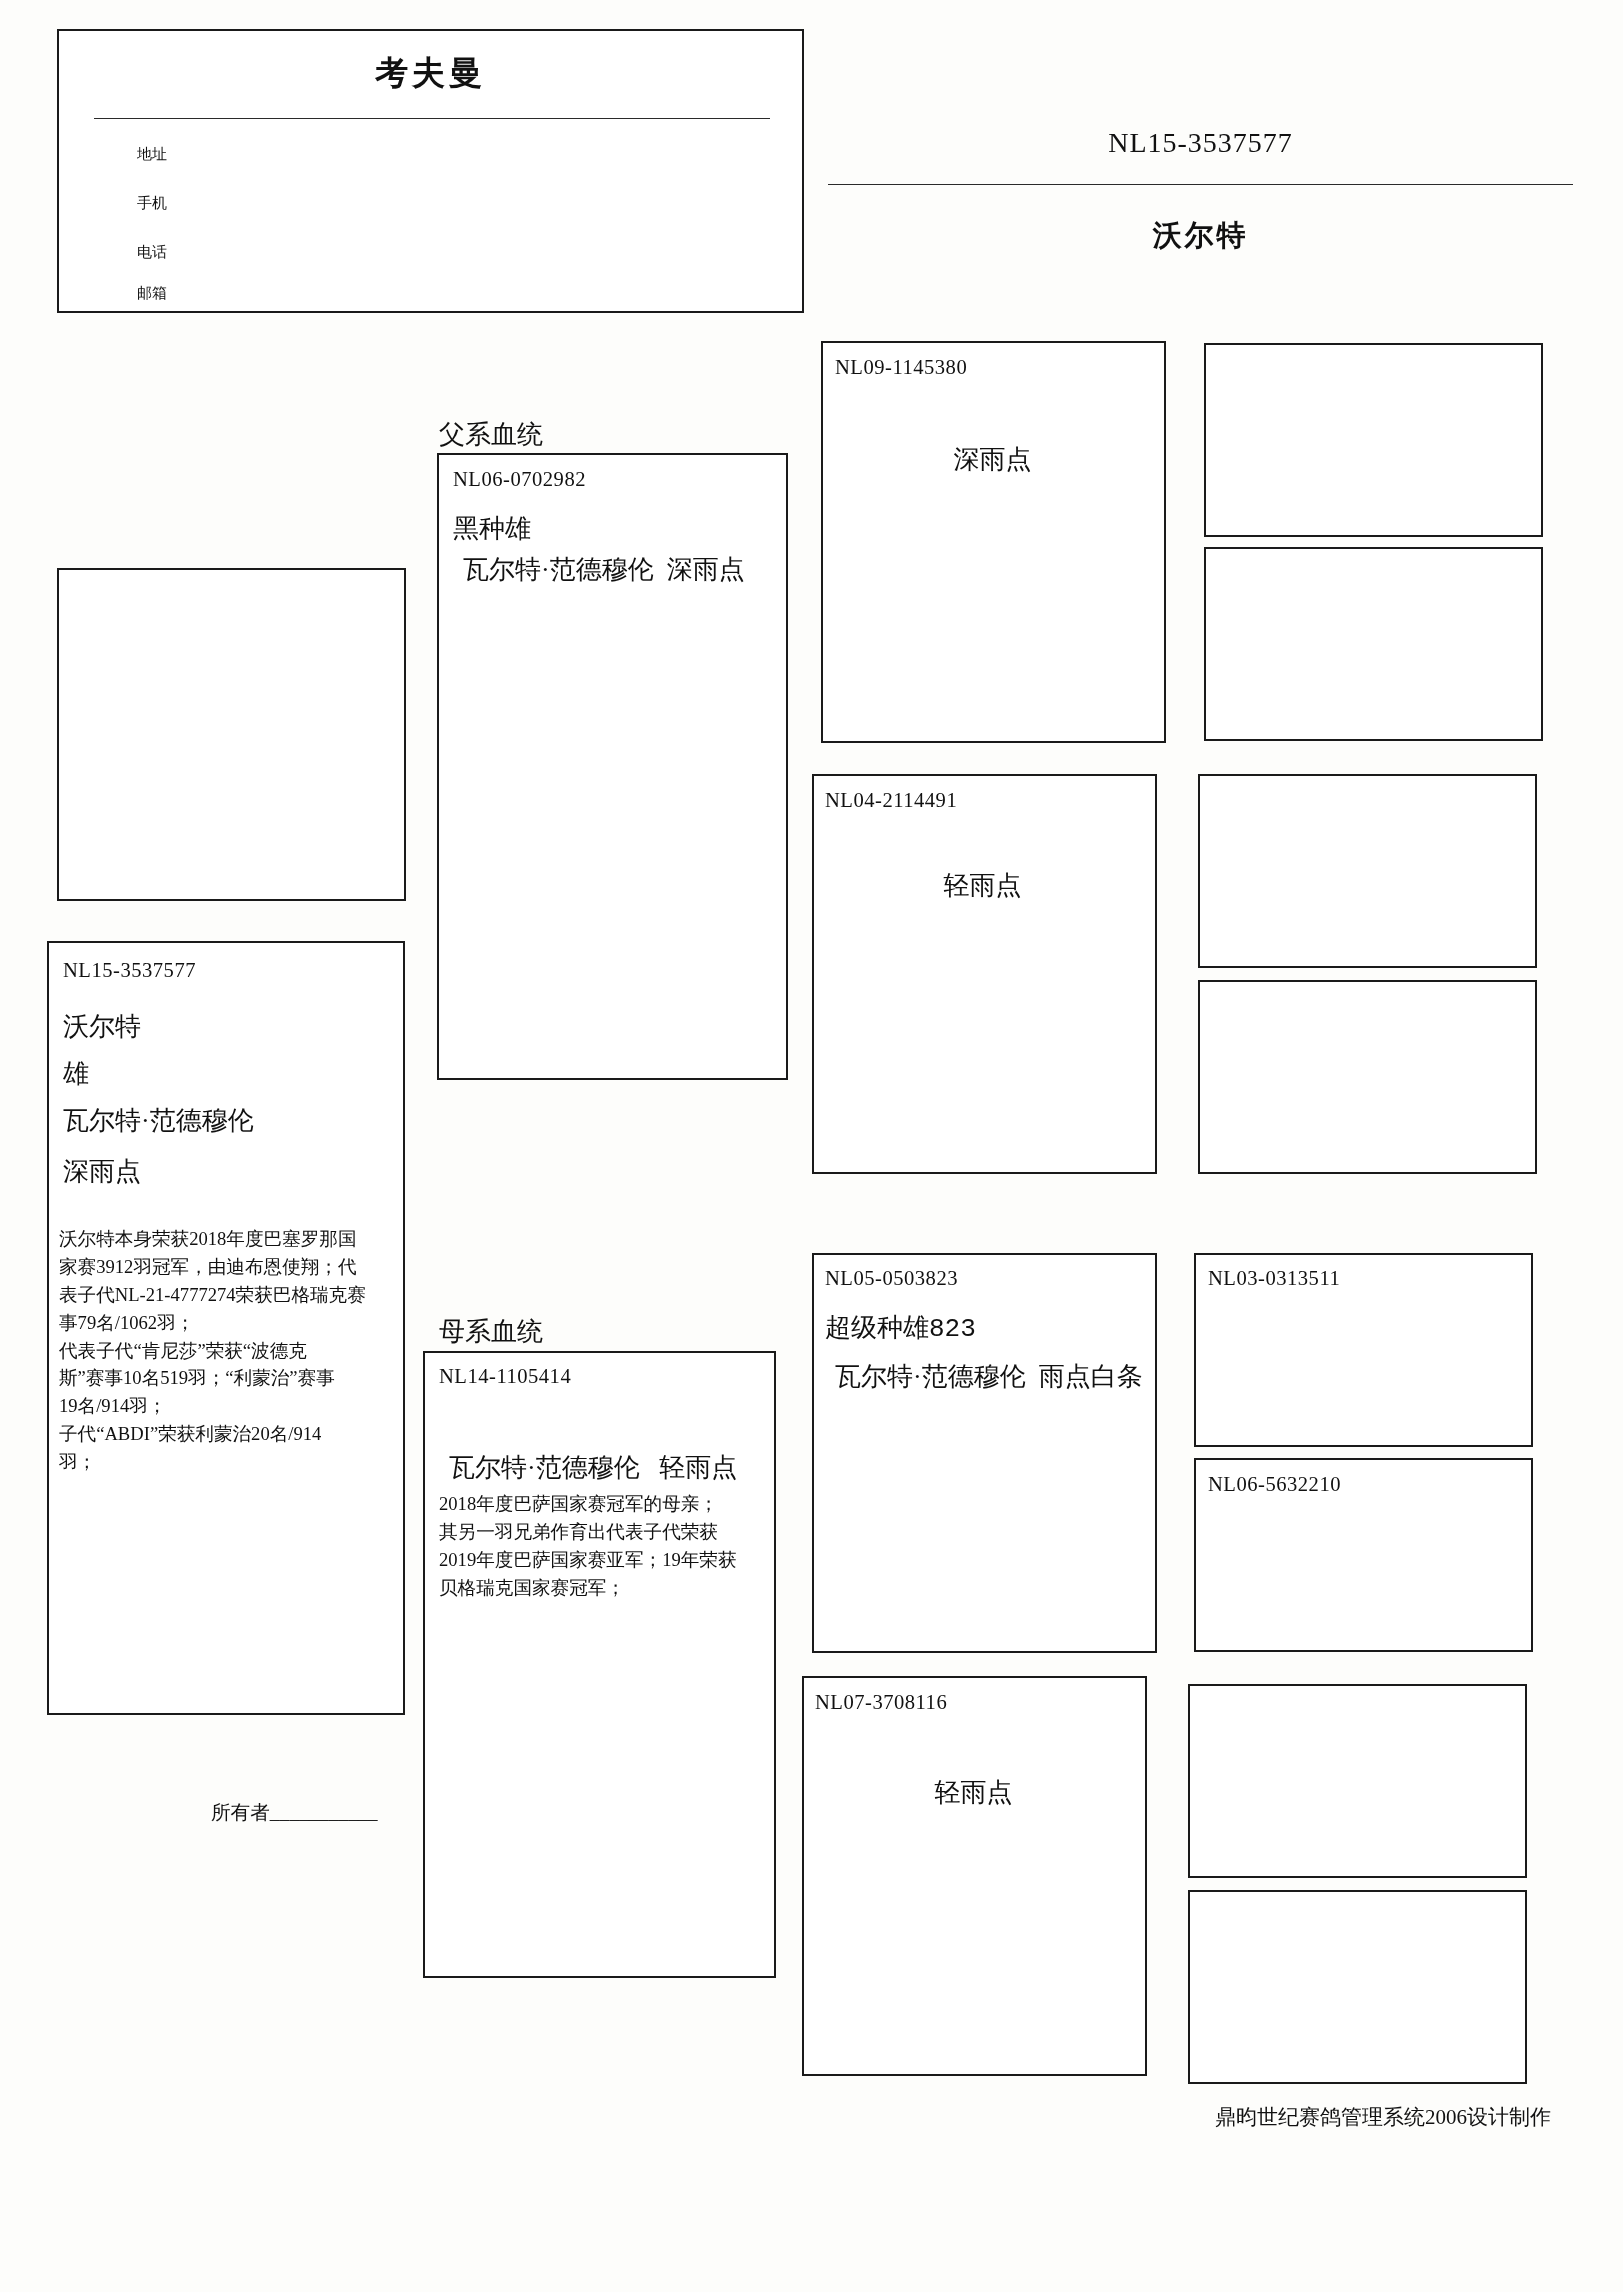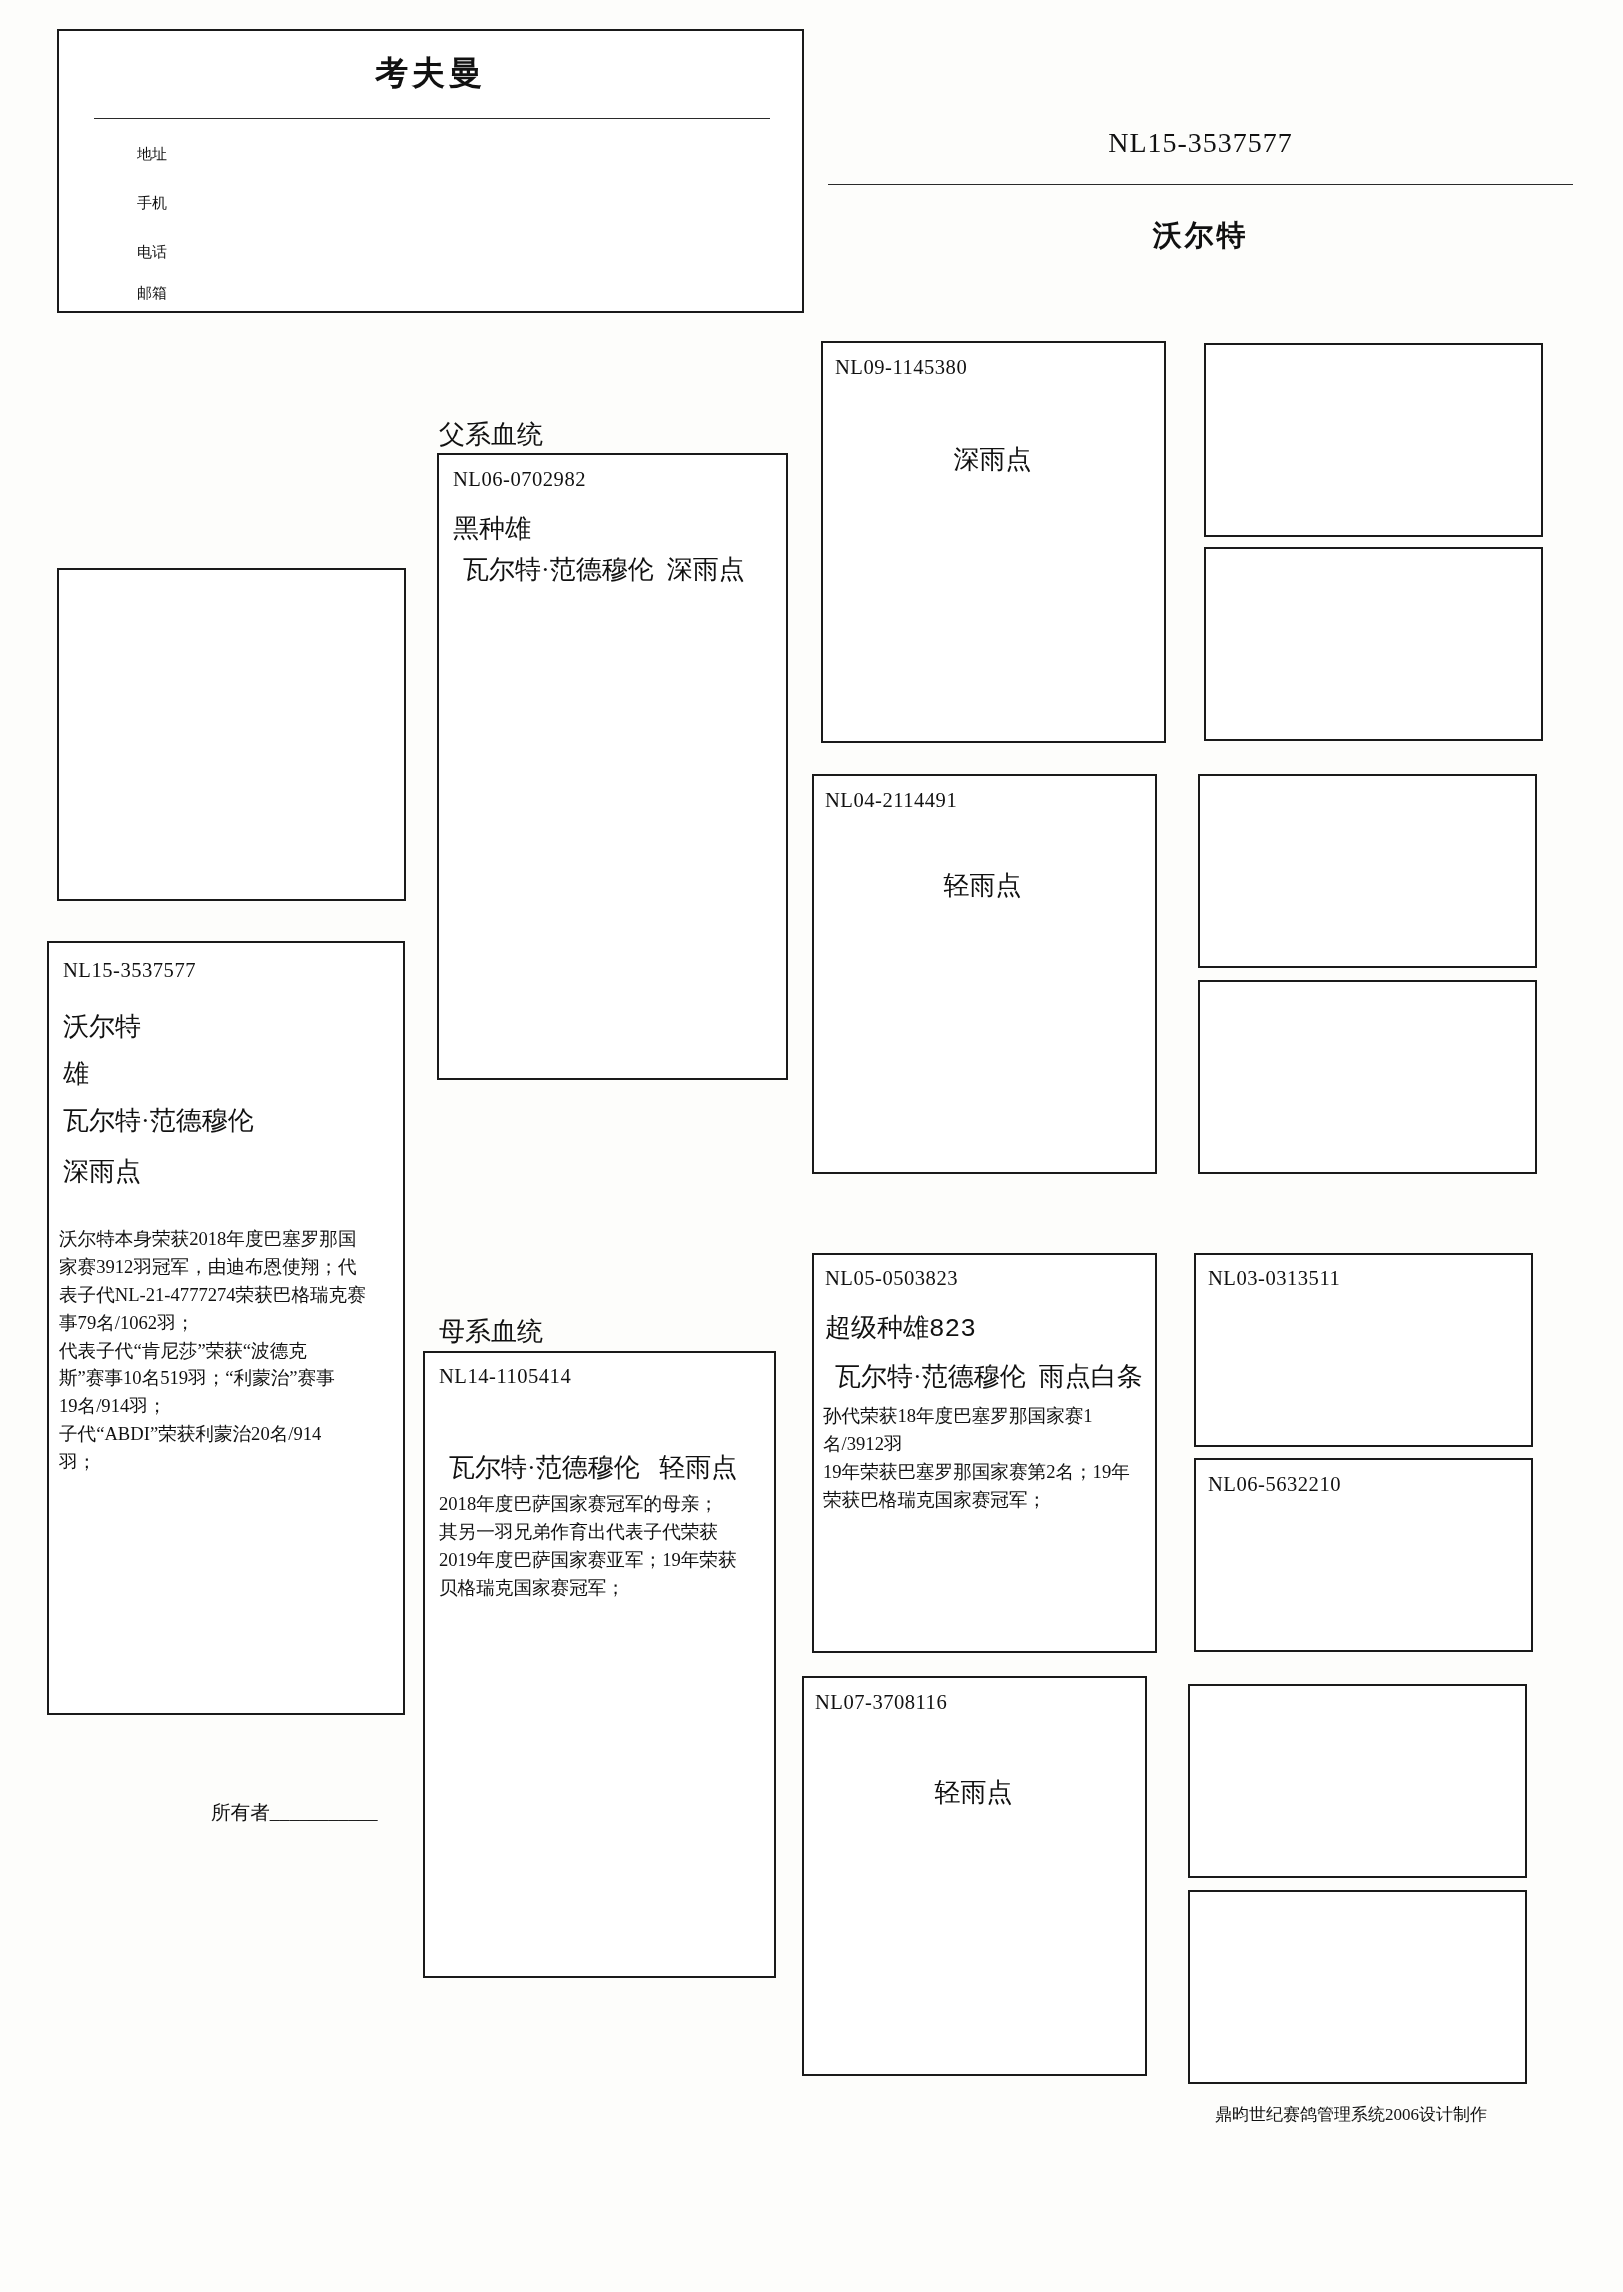--- a/index.html
+++ b/index.html
@@ -56,21 +56,21 @@
   .tinytext {
     font-size: 18.6px;
     line-height: 1.5;
   }
   .owner-line {
     position: absolute;
     font-size: 19.6px;
   }
   .footer {
     position: absolute;
-    font-size: 17px;
+    font-size: 21px;
   }
   .big-id {
     position: absolute;
     font-size: 28px;
     letter-spacing: 1px;
   }
   .big-name {
     position: absolute;
     font-size: 29px;
     font-weight: bold;
@@ -146,24 +146,20 @@
   <div class="txt bodytext ctr" style="left:831px; top:441px; width:323px;">深雨点</div>
 
   <div class="box" style="left:812px; top:774px; width:345px; height:400px;"></div>
   <div class="txt id" style="left:825px; top:786px; width:323px;">NL04-2114491</div>
   <div class="txt bodytext ctr" style="left:821px; top:867px; width:323px;">轻雨点</div>
 
   <div class="box" style="left:812px; top:1253px; width:345px; height:400px;"></div>
   <div class="txt id" style="left:825px; top:1264px; width:323px;">NL05-0503823</div>
   <div class="txt bodytext" style="left:825px; top:1311px; width:323px;font-family:Liberation Mono, monospace;">超级种雄823</div>
   <div class="txt bodytext" style="left:835px; top:1358px; width:323px;">瓦尔特·范德穆伦  雨点白条</div>
-  <div class="txt tinytext" style="left:823px; top:1402px; width:329px;">孙代荣获18年度巴塞罗那国家赛1
-名/3912羽
-19年荣获巴塞罗那国家赛第2名；19年
-荣获巴格瑞克国家赛冠军；</div>
 
   <div class="box" style="left:802px; top:1676px; width:345px; height:400px;"></div>
   <div class="txt id" style="left:815px; top:1688px; width:323px;">NL07-3708116</div>
   <div class="txt bodytext ctr" style="left:812px; top:1774px; width:323px;">轻雨点</div>
 
   <div class="box" style="left:1204px; top:343px; width:339px; height:194px;"></div>
   <div class="txt id" style="left:1217px; top:355px; width:314px;"></div>
 
   <div class="box" style="left:1204px; top:547px; width:339px; height:194px;"></div>
   <div class="txt id" style="left:1217px; top:559px; width:314px;"></div>

